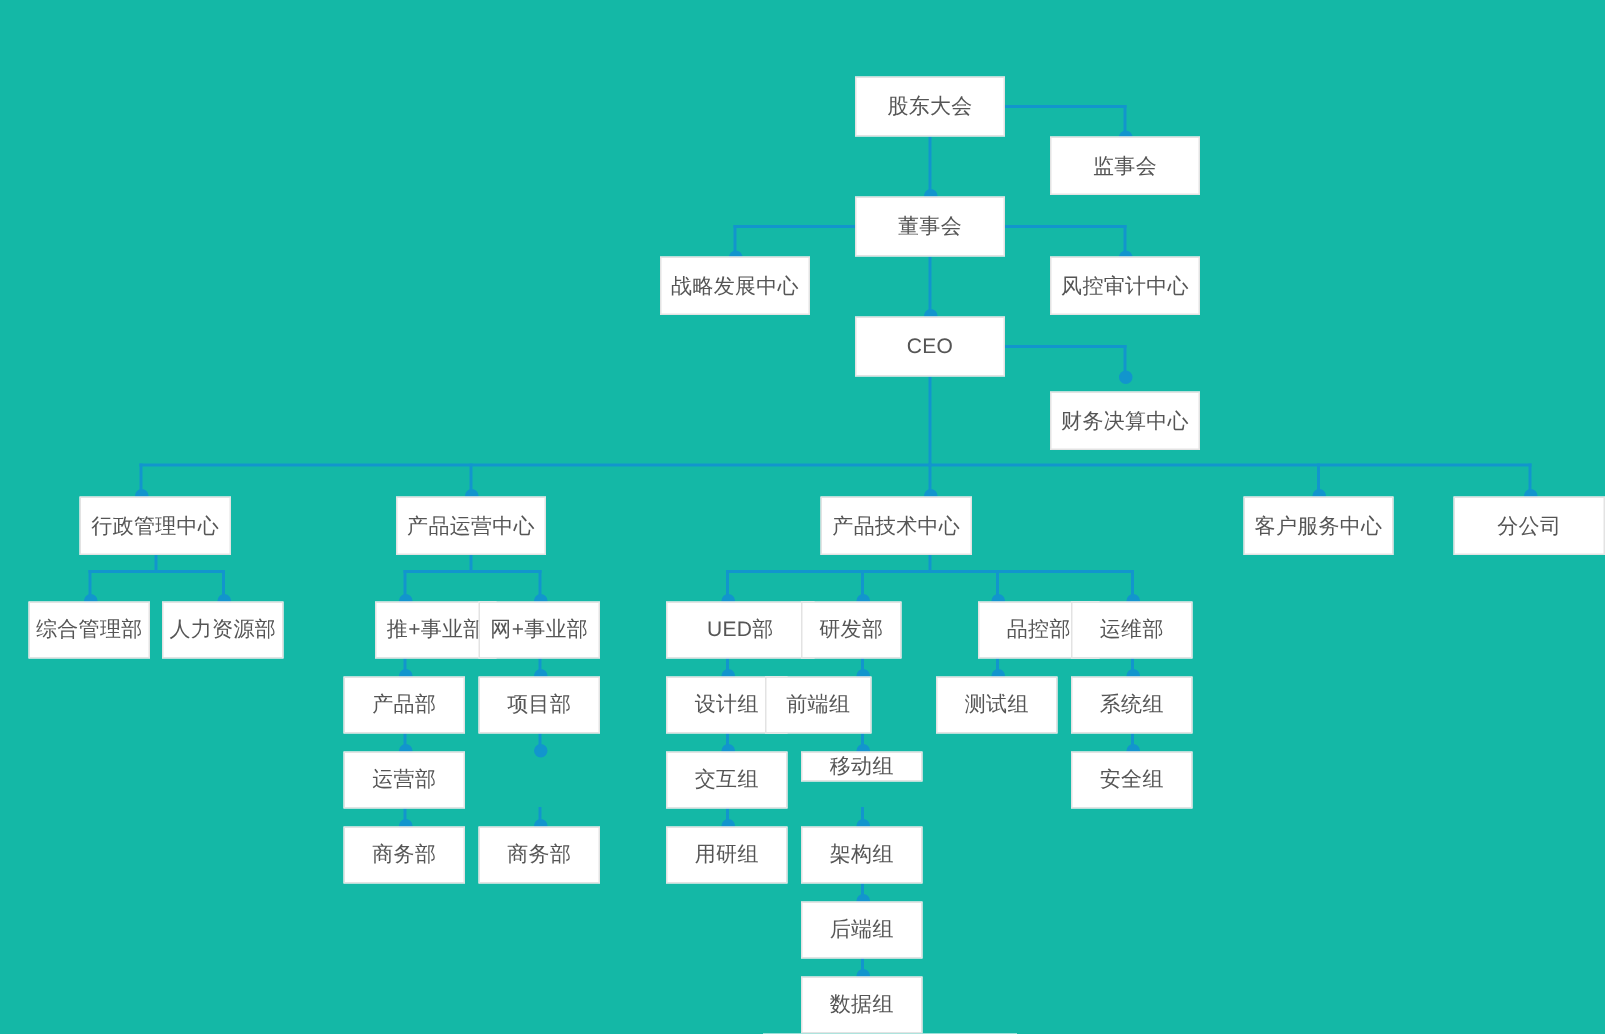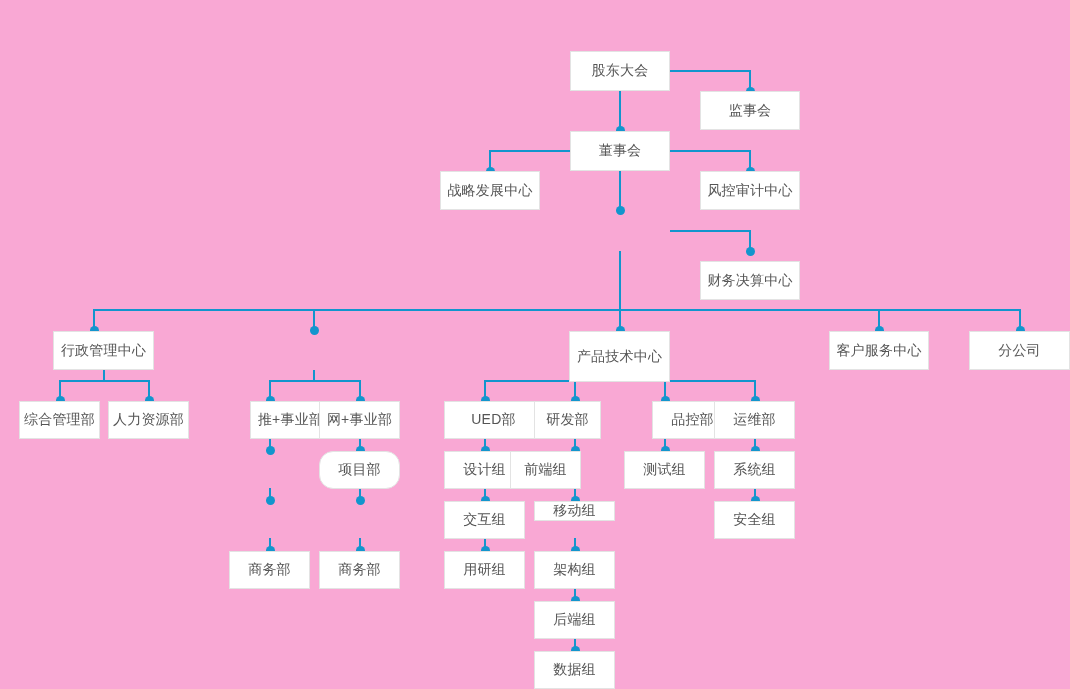--- a/index.html
+++ b/index.html
@@ -7,21 +7,21 @@
     padding: 0;
     background: #ffffff;
   }
   body {
     font-family: "Liberation Sans", "DejaVu Sans", sans-serif;
   }
   #chart {
     position: relative;
     width: 1070px;
     height: 689px;
-    background: #f9a8d4;
+    background: #14b8a6;
     overflow: hidden;
   }
   .node {
     position: absolute;
     box-sizing: border-box;
     border: 1px solid #e3e3e3;
     background: #ffffff;
     color: #555555;
     font-size: 14px;
     line-height: 1.1;
@@ -172,31 +172,37 @@
   </div>
 
   <div class="node" style="left:440px; top:171px; width:100px; height:39px;">
     <span class="node-label">战略发展中心</span>
   </div>
 
   <div class="node" style="left:700px; top:171px; width:100px; height:39px;">
     <span class="node-label">风控审计中心</span>
   </div>
 
+  <div class="node" style="left:570px; top:211px; width:100px; height:40px;">
+    <span class="node-label">CEO</span>
+  </div>
 
   <div class="node" style="left:700px; top:261px; width:100px; height:39px;">
     <span class="node-label">财务决算中心</span>
   </div>
 
   <div class="node" style="left:53px; top:331px; width:101px; height:39px;">
     <span class="node-label">行政管理中心</span>
   </div>
 
-
-  <div class="node" style="left:569px; top:331px; width:101px; height:51px;">
+  <div class="node" style="left:264px; top:331px; width:100px; height:39px;">
+    <span class="node-label">产品运营中心</span>
+  </div>
+
+  <div class="node" style="left:547px; top:331px; width:101px; height:39px;">
     <span class="node-label">产品技术中心</span>
   </div>
 
   <div class="node" style="left:829px; top:331px; width:100px; height:39px;">
     <span class="node-label">客户服务中心</span>
   </div>
 
   <div class="node" style="left:969px; top:331px; width:101px; height:39px;">
     <span class="node-label">分公司</span>
   </div>
@@ -226,41 +232,47 @@
   </div>
 
   <div class="node" style="left:624px; top:401px; width:81px; height:38px;margin-left:28px;">
     <span class="node-label">品控部</span>
   </div>
 
   <div class="node" style="left:714px; top:401px; width:81px; height:38px;">
     <span class="node-label">运维部</span>
   </div>
 
-
-  <div class="node" style="left:319px; top:451px; width:81px; height:38px;border-radius:14px;">
+  <div class="node" style="left:229px; top:451px; width:81px; height:38px;">
+    <span class="node-label">产品部</span>
+  </div>
+
+  <div class="node" style="left:319px; top:451px; width:81px; height:38px;">
     <span class="node-label">项目部</span>
   </div>
 
   <div class="node" style="left:444px; top:451px; width:81px; height:38px;">
     <span class="node-label">设计组</span>
   </div>
 
   <div class="node" style="left:510px; top:451px; width:71px; height:38px;">
     <span class="node-label">前端组</span>
   </div>
 
   <div class="node" style="left:624px; top:451px; width:81px; height:38px;">
     <span class="node-label">测试组</span>
   </div>
 
   <div class="node" style="left:714px; top:451px; width:81px; height:38px;">
     <span class="node-label">系统组</span>
   </div>
 
+  <div class="node" style="left:229px; top:501px; width:81px; height:38px;">
+    <span class="node-label">运营部</span>
+  </div>
 
 
   <div class="node" style="left:444px; top:501px; width:81px; height:38px;">
     <span class="node-label">交互组</span>
   </div>
 
   <div class="node" style="left:534px; top:501px; width:81px; height:20px;">
     <span class="node-label">移动组</span>
   </div>
 

